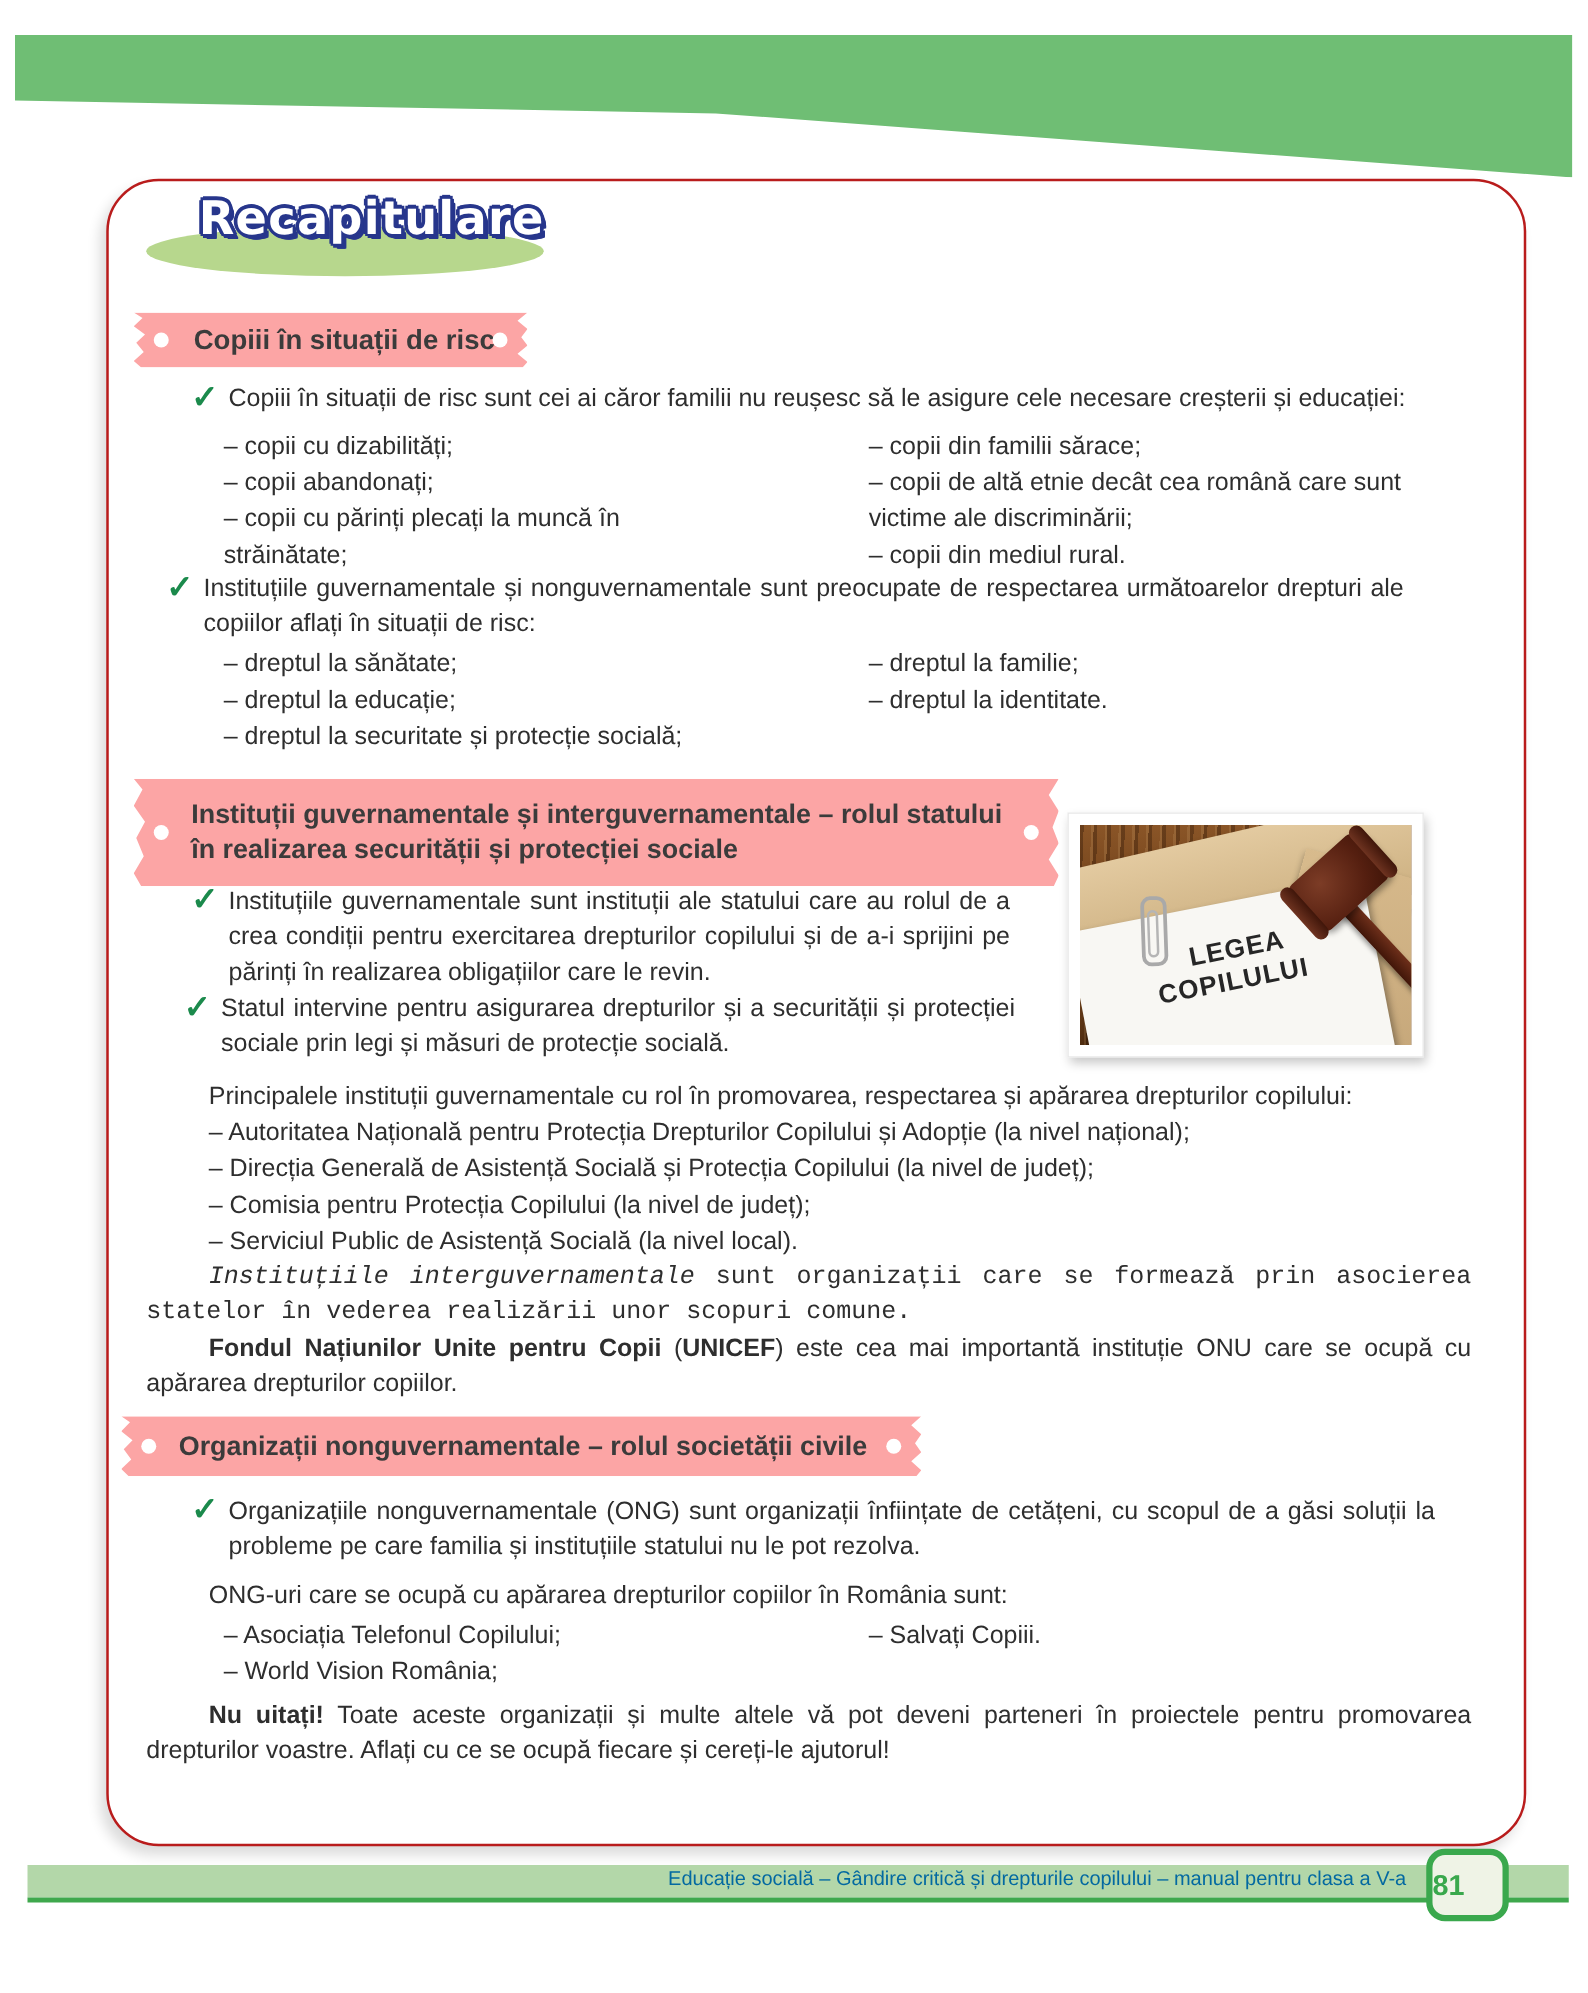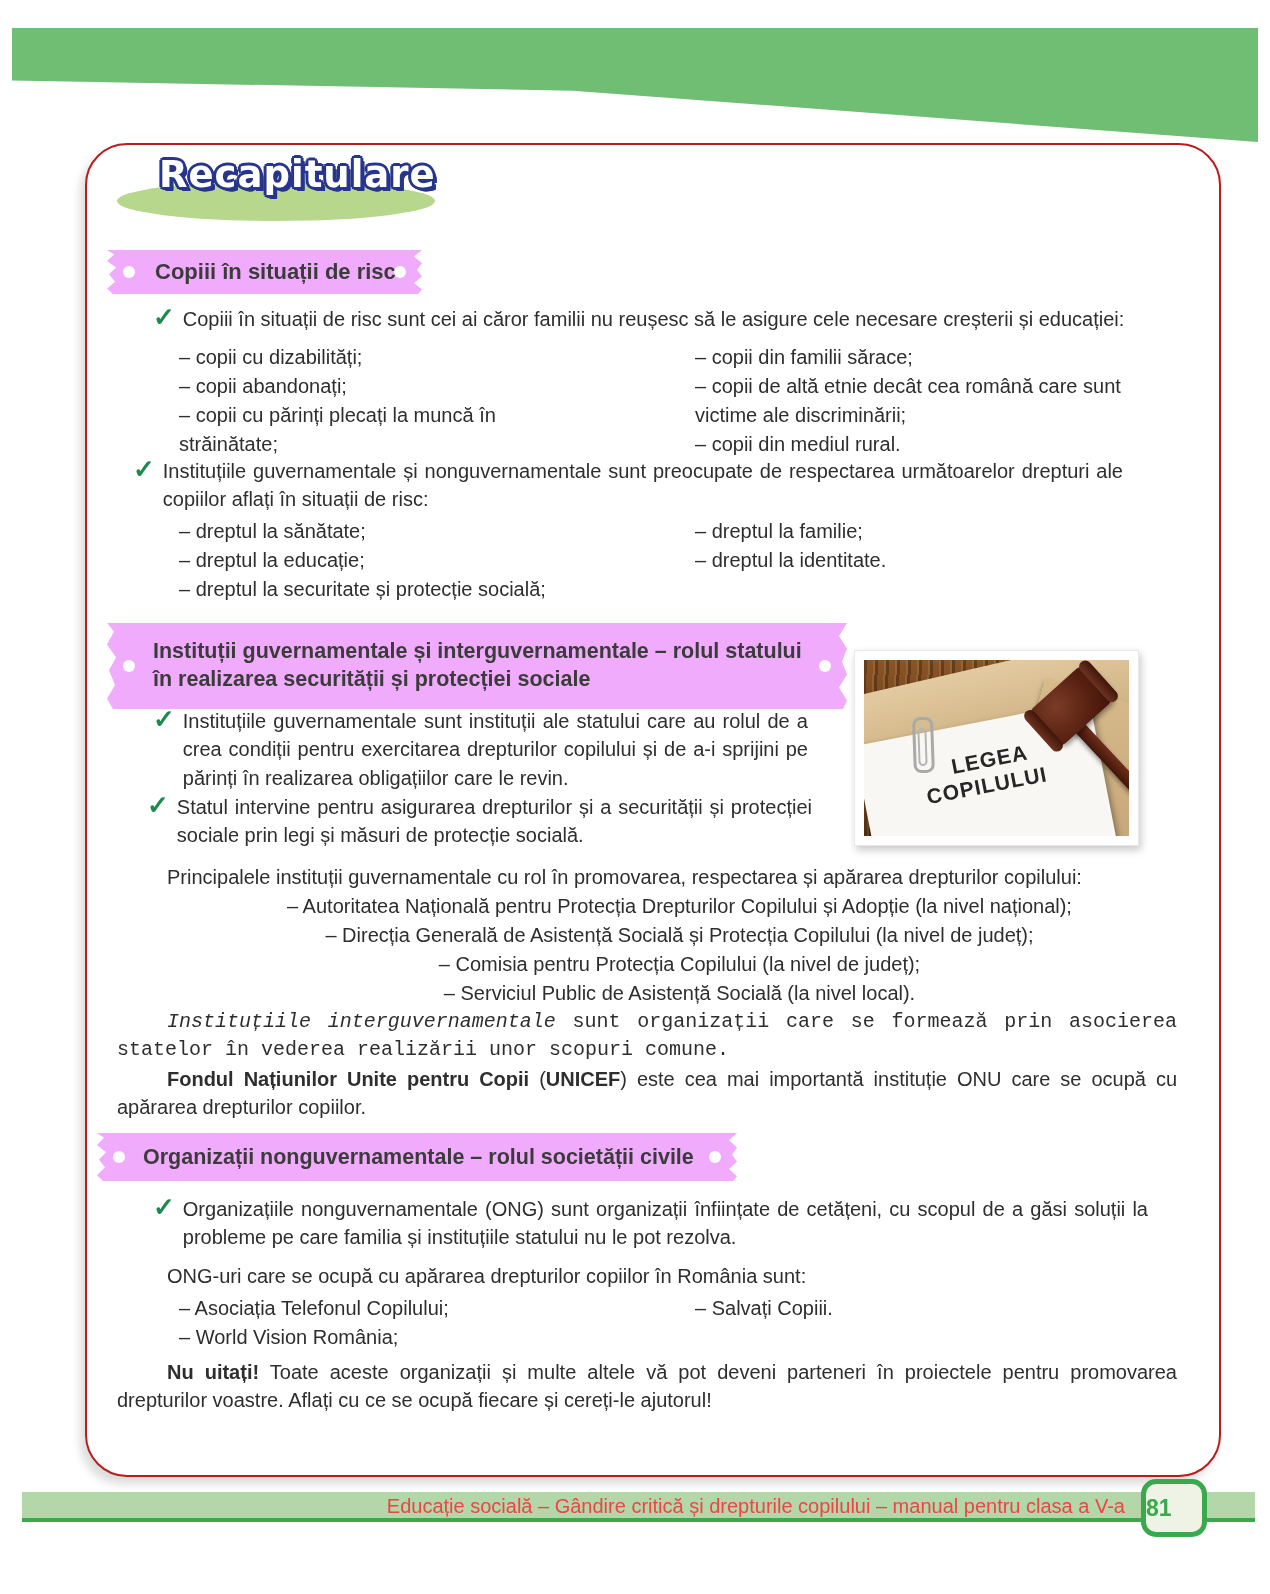--- a/index.html
+++ b/index.html
@@ -21,21 +21,21 @@
   .title-ellipse{position:absolute;left:30px;top:36px;width:318px;height:40px;background:#b7d78d;border-radius:50%;}
   .title-bubble{
     position:absolute;left:72px;top:8px;font-family:"DejaVu Sans",sans-serif;font-weight:bold;font-size:37px;
     color:#ffffff;letter-spacing:1px;
     text-shadow:-3px 0 #27368c,3px 0 #27368c,0 -3px #27368c,0 3px #27368c,
                 -2px -2px #27368c,2px -2px #27368c,-2px 2px #27368c,2px 2px #27368c,
                 4px 4px #27368c,3px 4px #27368c,4px 3px #27368c;
   }
   
   .banner{
-    position:absolute;background:#f0abfc;color:#3b3b3b;font-weight:bold;
+    position:absolute;background:#fca5a5;color:#3b3b3b;font-weight:bold;
     display:flex;align-items:center;
     clip-path:polygon(0 0,100% 0,calc(100% - 8px) 15%,100% 30%,calc(100% - 5px) 45%,100% 60%,
       calc(100% - 8px) 75%,100% 90%,calc(100% - 4px) 100%,6px 100%,0 88%,8px 72%,2px 55%,9px 40%,0 25%,7px 10%);
   }
   .banner::before,.banner::after{
     content:"";position:absolute;top:50%;width:12px;height:12px;border-radius:50%;background:#ffffff;transform:translateY(-50%);
   }
   .banner::before{left:16px;}
   .banner::after{right:16px;}
   .banner-1{left:20px;top:105px;width:315px;height:44px;font-size:22px;padding-left:48px;box-sizing:border-box;}
@@ -81,21 +81,21 @@
   .gavel-head::before,.gavel-head::after{content:"";position:absolute;top:-2px;width:12px;height:52px;border-radius:6px;background:linear-gradient(90deg,#6e3320,#40160a);}
   .gavel-head::before{left:-4px;}
   .gavel-head::after{right:-4px;}
   .gavel-handle{
     position:absolute;left:178px;top:84px;width:118px;height:13px;border-radius:7px;
     background:linear-gradient(180deg,#6e2f1a,#411609);transform:rotate(47deg);box-shadow:1px 2px 4px rgba(0,0,0,.4);
   }
   
   .footer-band{position:absolute;left:22px;top:1492px;width:1233px;height:26px;background:#b3d7a9;}
   .footer-rule{position:absolute;left:22px;top:1518px;width:1233px;height:4px;background:#3fa84d;}
-  .footer-text{position:absolute;right:145px;top:1495px;font-size:20px;color:#ef4444;}
+  .footer-text{position:absolute;right:145px;top:1495px;font-size:16px;color:#0369a1;}
   .page-badge{
     position:absolute;left:1141px;top:1479px;width:56px;height:48px;background:#eff3e6;
     border:5px solid #3aa84d;border-radius:15px;display:flex;align-items:center;justify-content:flex-start;
     color:#3aa84d;font-size:23px;font-weight:bold;
   }
 </style>
 </head>
 <body>
 
 <div class="top-band"></div>
@@ -165,21 +165,21 @@
     <span class="check-text">Instituțiile guvernamentale sunt instituții ale statului care au rolul de a crea condiții pentru exercitarea drepturilor copilului și de a-i sprijini pe părinți în realizarea obligațiilor care le revin.</span>
   </div>
 
   <div class="check-row" style="left:60px;top:648px;width:665px;">
     <span class="check">✓</span>
     <span class="check-text">Statul intervine pentru asigurarea drepturilor și a securității și protecției sociale prin legi și măsuri de protecție socială.</span>
   </div>
 
   <div class="plain" style="left:80px;top:718px;width:1025px;">Principalele instituții guvernamentale cu rol în promovarea, respectarea și apărarea drepturilor copilului:</div>
 
-  <ul class="cols" style="left:80px;top:747px;width:1025px;text-align:center;">
+  <ul class="cols" style="left:80px;top:747px;width:1025px;">
     <li>– Autoritatea Națională pentru Protecția Drepturilor Copilului și Adopție (la nivel național);</li>
     <li>– Direcția Generală de Asistență Socială și Protecția Copilului (la nivel de județ);</li>
     <li>– Comisia pentru Protecția Copilului (la nivel de județ);</li>
     <li>– Serviciul Public de Asistență Socială (la nivel local).</li>
   </ul>
 
   <div class="para" style="left:30px;top:863px;width:1060px;font-family:Liberation Mono, monospace;">
     <span class="italic">Instituțiile interguvernamentale</span><span> sunt organizații care se formează prin asocierea statelor în vederea realizării unor scopuri comune.</span>
   </div>
 

